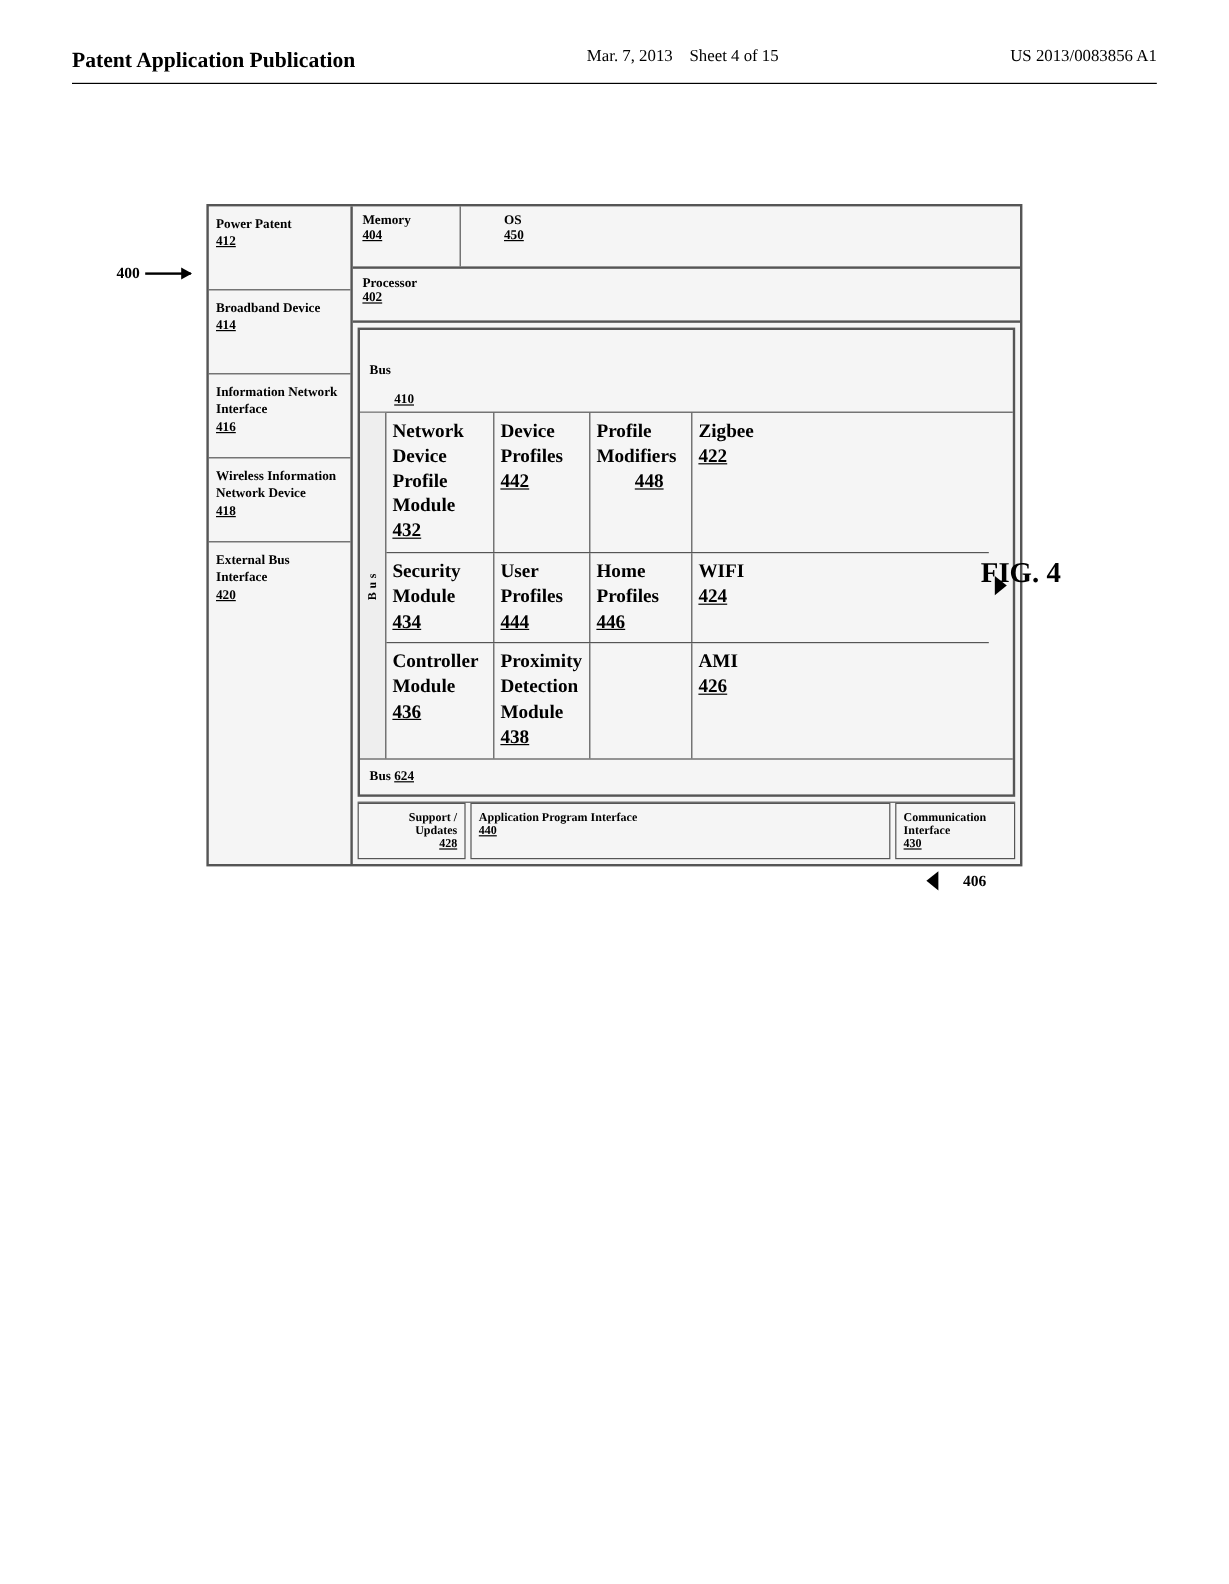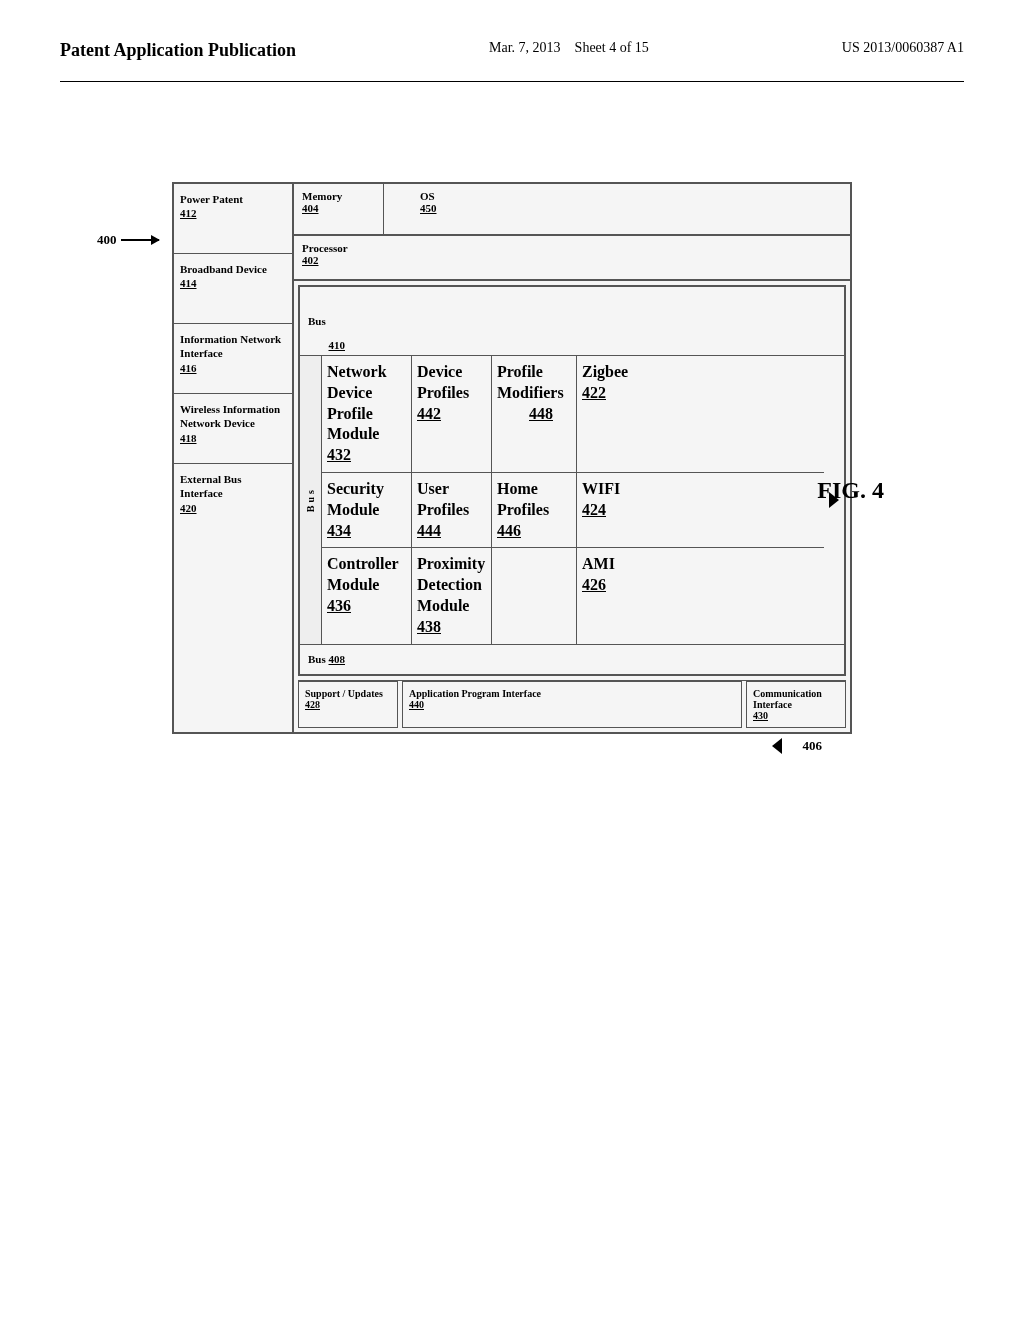--- a/index.html
+++ b/index.html
@@ -19,21 +19,21 @@
       position: relative;
       padding: 40px 60px;
     }
 
     
     .header {
       display: flex;
       justify-content: space-between;
       align-items: flex-start;
       border-bottom: 1px solid #000;
-      padding-bottom: 20px;
+      padding-bottom: 8px;
       margin-bottom: 20px;
     }
 
     .header-left {
       font-size: 18px;
       font-weight: bold;
     }
 
     .header-center {
       font-size: 14px;
@@ -175,21 +175,21 @@
 <body>
 
 <div class="page">
 
   <div class="header">
     <div class="header-left">Patent Application Publication</div>
     <div class="header-center">
       <span>Mar. 7, 2013</span>&nbsp;&nbsp;&nbsp;
       <span>Sheet 4 of 15</span>
     </div>
-    <div class="header-right">US 2013/0060387 A1</div>
+    <div class="header-right">US 2013/0083856 A1</div>
   </div>
 
   <div class="diagram-area">
 
     <div style="position:relative; margin-top: 60px;">
 
       <div style="position:absolute; left:-75px; top:50px; display:flex; align-items:center; gap:4px;">
         <span style="font-size:13px; font-weight:bold;">400</span>
         <div style="display:flex; align-items:center;">
           <div style="width:38px; height:2px; background:#000; position:relative;">
@@ -316,28 +316,28 @@
               </div>
 
               <div style="width:20px; display:flex; align-items:center; justify-content:center;">
                 <div style="width:0; height:0; border-top:8px solid transparent; border-bottom:8px solid transparent; border-left:10px solid #000;"></div>
               </div>
 
             </div>
 
             <div style="border-top:1px solid #555; padding:5px 8px; font-size:11px; min-height:30px; display:flex; align-items:center;">
               <span style="font-weight:bold;">Bus&nbsp;</span>
-              <span style="text-decoration:underline; font-weight:bold;">408</span>
+              <span style="text-decoration:underline; font-weight:bold;">624</span>
             </div>
 
           </div>
 
           <div style="display:flex; flex-direction:row; border-top:1px solid #555; margin:0 4px 4px 4px;">
 
-            <div style="border:1px solid #555; padding:6px 6px; font-size:10px; width:100px; margin-right:4px;">
+            <div style="border:1px solid #555; padding:6px 6px; font-size:10px; width:90px; margin-right:4px;text-align:right;">
               <span style="font-weight:bold;">Support / Updates</span><br>
               <span style="text-decoration:underline; font-weight:bold;">428</span>
             </div>
 
             <div style="border:1px solid #555; padding:6px 6px; font-size:10px; flex:1; margin-right:4px;">
               <span style="font-weight:bold;">Application Program Interface</span><br>
               <span style="text-decoration:underline; font-weight:bold;">440</span>
             </div>
 
             <div style="border:1px solid #555; padding:6px 6px; font-size:10px; width:100px;">

